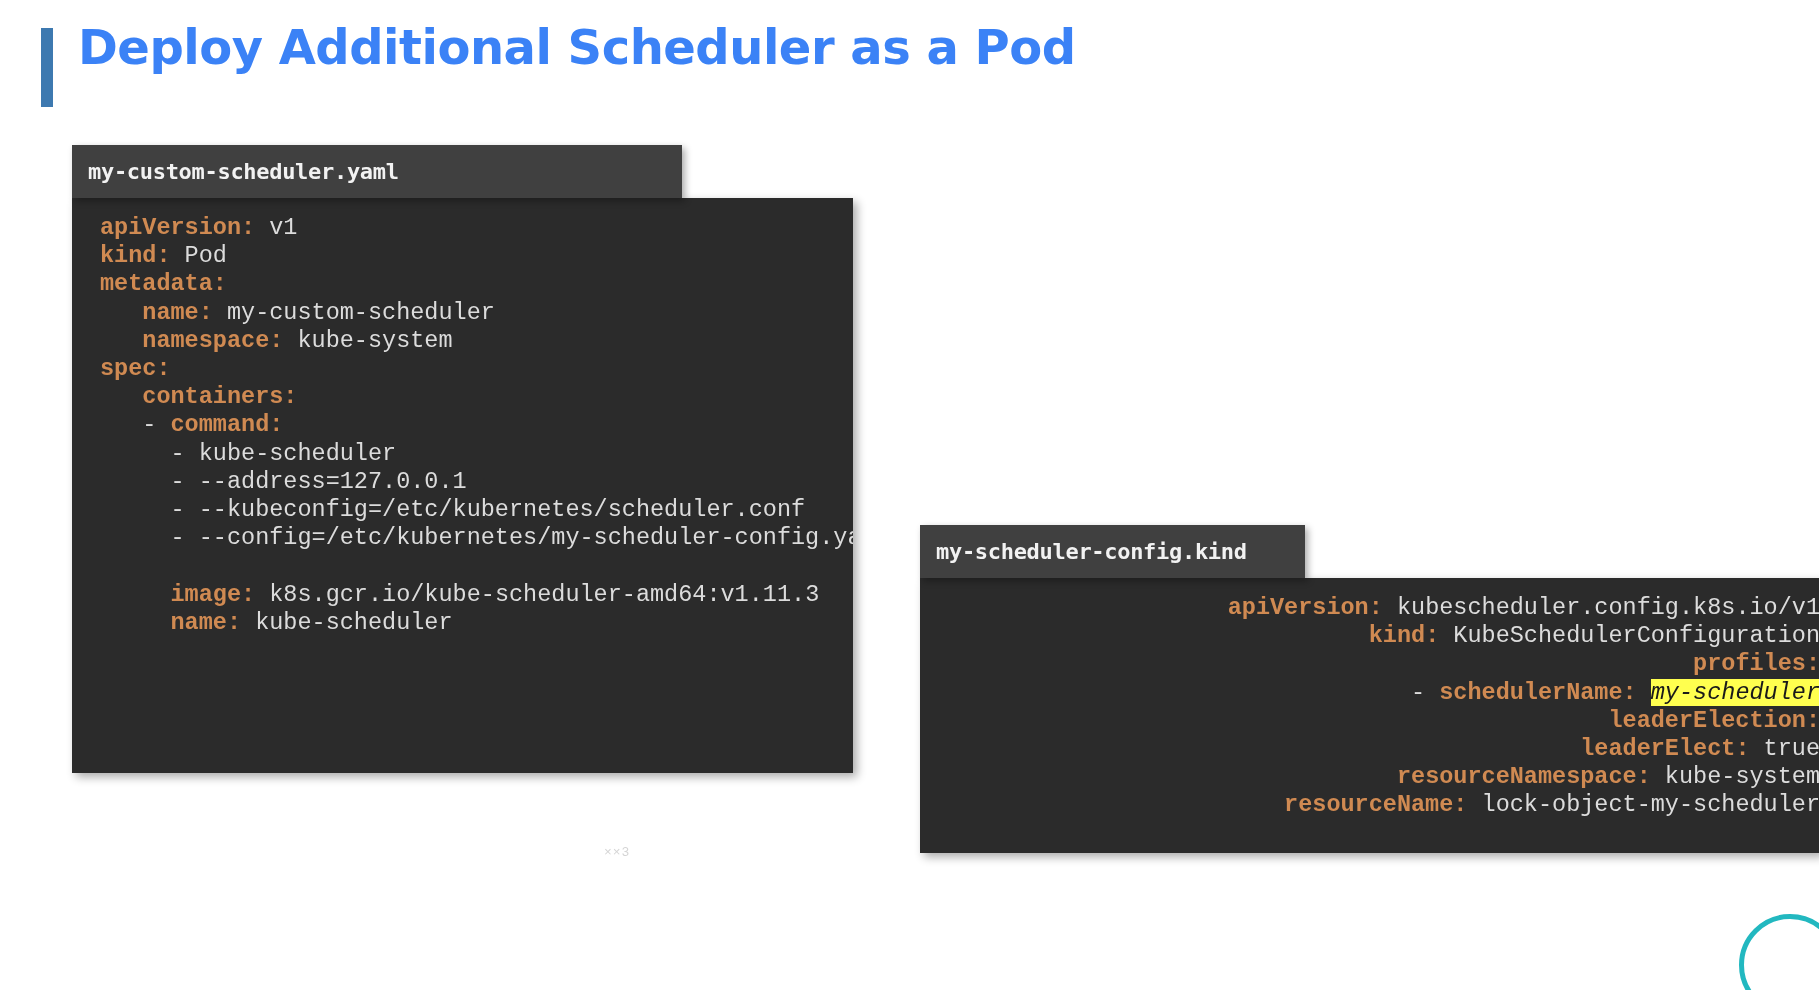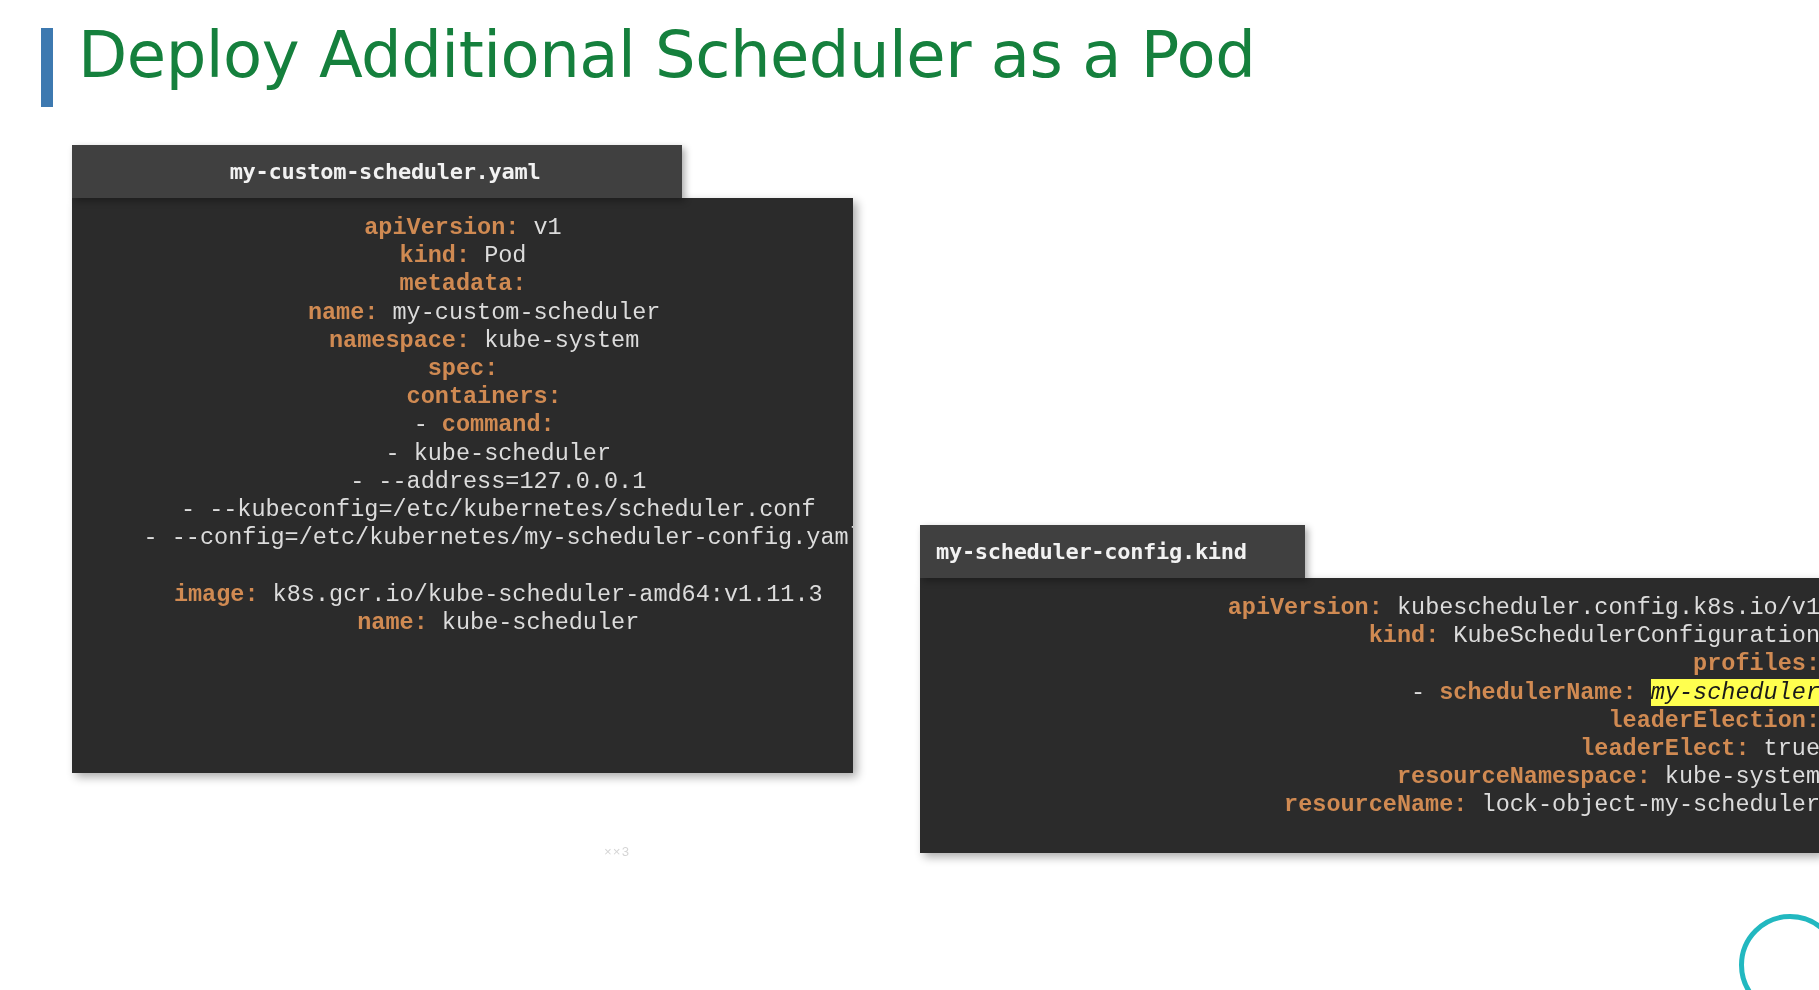--- a/index.html
+++ b/index.html
@@ -15,23 +15,23 @@
   #title-area{
     position:absolute;left:0;top:0;width:100%;height:130px;
   }
   #title-accent{
     position:absolute;left:41px;top:28px;
     width:12px;height:79px;
     background:#3d79b0;
   }
   #page-title{
     position:absolute;left:78px;top:23px;
-    font-size:64px;
-    font-weight:400;
-    color:#15803d;
+    font-size:48px;
+    font-weight:700;
+    color:#3b82f6;
     letter-spacing:-0.5px;
     white-space:nowrap;
     line-height:1.0;
     font-family:"DejaVu Sans",sans-serif;
   }
 
   
   .code-card{position:absolute;}
   .code-header{
     background:#404040;
@@ -55,35 +55,35 @@
     z-index:1;
     overflow:hidden;
     box-sizing:border-box;
   }
   .code-lines{
     font-family:"Liberation Mono","DejaVu Sans Mono",monospace;
     font-size:23.5px;
     line-height:28.2px;
     white-space:pre;
     color:#dcdcdc;
-    padding:16px 0 16px 1px;
+    padding:16px 0 16px 28px;
   }
   .code-lines .k{color:#d08a52;font-weight:700;}
   .code-lines .v{color:#dcdcdc;}
   .code-lines .d{color:#dcdcdc;}
   .code-lines .hl{
     background:#ffff4f;
     color:#1a1a1a;
     font-weight:400;
     font-style:italic;
   }
   .ln{display:block;min-height:28.2px;}
 
   
-  #card-scheduler-pod{left:72px;top:145px;text-align:center;}
+  #card-scheduler-pod{left:72px;top:145px;}
   #card-scheduler-pod .code-header{width:610px;}
   #card-scheduler-pod .code-body{width:781px;height:575px;}
 
   
   #card-scheduler-config{left:920px;top:525px;}
   #card-scheduler-config .code-header{width:385px;}
   #card-scheduler-config .code-body{width:900px;height:275px;text-align:right;}
 
   
   #footer-mark{

